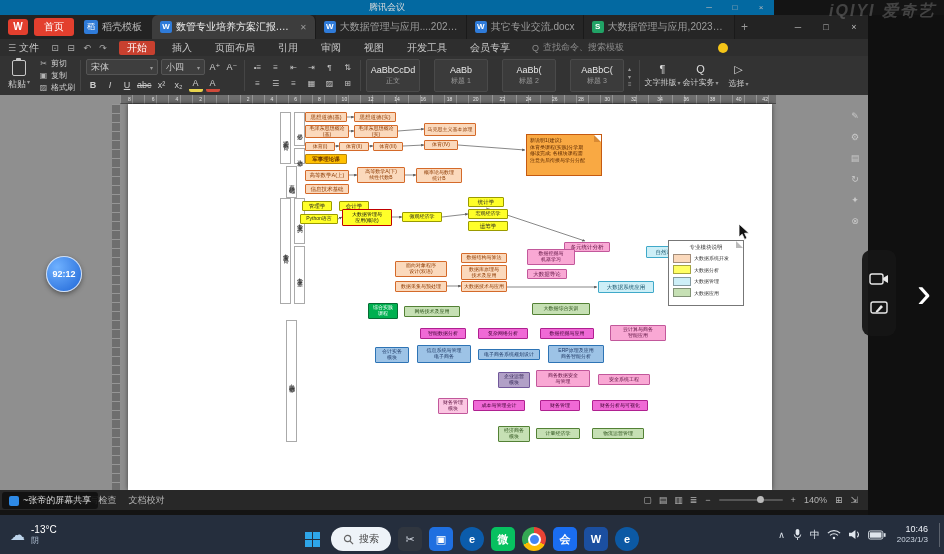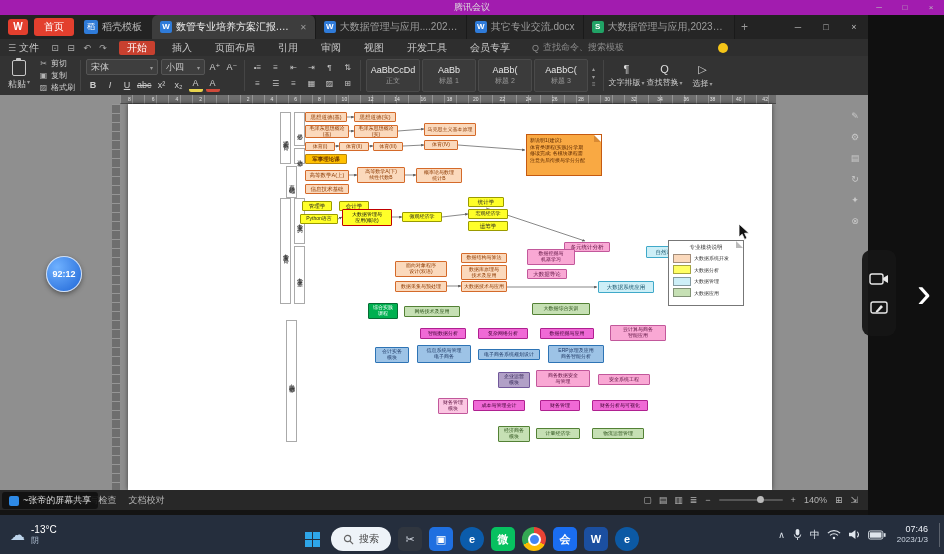--- a/index.html
+++ b/index.html
@@ -1,19 +1,19 @@
 <!DOCTYPE html>
 <html><head>
 <meta charset="utf-8">
 <style>
   html,body{margin:0;padding:0;background:#000;}
   #root{position:relative;width:944px;height:554px;background:#141414;overflow:hidden;
         font-family:"Liberation Sans","DejaVu Sans",sans-serif;cursor:default;}
   
-  .titlebar{position:absolute;left:0;top:0;width:944px;height:15px;background:#a21caf;z-index:55;}
+  .titlebar{position:absolute;left:0;top:0;width:774px;height:15px;background:#0369a1;z-index:55;}
   .ttitle{position:absolute;left:0;right:0;top:0;line-height:15px;text-align:center;font-size:9px;color:#ddd;}
   #meet-controls{position:absolute;right:0;top:0;height:15px;display:flex;}
   .wcb{width:26px;text-align:center;color:#bbb;font-size:8px;line-height:15px;}
   .wm{position:absolute;right:8px;top:1px;font-size:16px;font-weight:bold;font-style:italic;
       color:rgba(255,255,255,.20);letter-spacing:2px;z-index:60;pointer-events:none;}
   .desktop-strip{position:absolute;left:868px;top:15px;width:76px;height:500px;background:#101010;}
   
   .tabrow{position:absolute;left:0;top:15px;width:868px;height:24px;background:#232323;display:flex;align-items:center;z-index:10;}
   .wpslogo{width:20px;height:16px;margin:0 6px 0 8px;background:#e33f2e;border-radius:3px;color:#fff;
            font-size:10px;font-weight:bold;text-align:center;line-height:16px;flex:none;}
@@ -61,21 +61,21 @@
   .row{display:flex;align-items:center;gap:3px;}
   .combo{background:#3e3e3e;border:1px solid #555;border-radius:2px;height:14px;display:flex;align-items:center;
          gap:4px;padding:0 4px;font-size:9px;}
   .fontname{width:62px;justify-content:space-between;}
   .fontsize{width:34px;justify-content:space-between;}
   .tbtn{min-width:14px;height:14px;line-height:14px;text-align:center;font-size:9px;border-radius:2px;}
   .tbtn.hl{border-bottom:3px solid #e8d44d;line-height:11px;height:11px;}
   .tbtn.fc{border-bottom:3px solid #d04a3a;line-height:11px;height:11px;}
   .pic{width:15px;height:13px;line-height:13px;text-align:center;font-size:8px;color:#c5c5c5;}
   .styles-g{display:flex;align-items:center;gap:2px;flex:none;}
-  #style-cells{display:flex;gap:2px;}
+  #style-cells{display:flex;gap:14px;}
   .scell{width:52px;height:31px;background:#3b3b3b;border:1px solid #4a4a4a;border-radius:2px;display:flex;
          flex-direction:column;align-items:center;justify-content:center;gap:1px;}
   .ssample{font-size:9px;color:#e8e8e8;}
   .sname{font-size:7px;color:#9a9a9a;}
   .style-arrows{display:flex;flex-direction:column;font-size:6px;color:#999;gap:1px;padding:0 2px;}
   #right-btns{display:flex;gap:2px;flex:none;}
   .rbtn{width:36px;display:flex;flex-direction:column;align-items:center;justify-content:center;gap:2px;font-size:8px;}
   .rbi{font-size:11px;color:#ddd;}
   .rbl{display:flex;gap:1px;align-items:center;}
   
@@ -175,20 +175,21 @@
 <div id="root">
 
   <div class="titlebar">
     <div class="ttitle">腾讯会议</div>
     <div id="meet-controls">
         <div class="wcb">─</div>
         <div class="wcb">□</div>
         <div class="wcb">×</div>
       </div>
   </div>
+  <div class="wm">iQIYI 爱奇艺</div>
   <div class="desktop-strip"></div>
 
   <div class="tabrow">
     <div class="wpslogo">W</div>
     <div class="hometab">首页</div>
     <div class="docer">
       <span class="docericon">稻</span>
       <span>稻壳模板</span>
     </div>
     <div id="doc-tabs">
@@ -347,21 +348,21 @@
         <div class="rbtn">
           <div class="rbi">¶</div>
           <div class="rbl">
             <div>文字排版</div>
             <div class="dd">▾</div>
           </div>
         </div>
         <div class="rbtn">
           <div class="rbi">Q</div>
           <div class="rbl">
-            <div>查找替换</div>
+            <div>会计实务</div>
             <div class="dd">▾</div>
           </div>
         </div>
         <div class="rbtn">
           <div class="rbi">▷</div>
           <div class="rbl">
             <div>选择</div>
             <div class="dd">▾</div>
           </div>
         </div>
@@ -637,20 +638,20 @@
       <svg width="13" height="11" viewBox="0 0 14 12">
         <path d="M1 4h3l4-3v10l-4-3H1z" fill="#dfe5ec"></path>
         <path d="M10 3a4.5 4.5 0 0 1 0 6" stroke="#dfe5ec" fill="none" stroke-width="1.2"></path>
       </svg>
       <svg width="18" height="10" viewBox="0 0 20 11">
         <rect x="0.5" y="1" width="16" height="9" rx="2" fill="none" stroke="#dfe5ec"></rect>
         <rect x="2" y="2.5" width="13" height="6" fill="#dfe5ec"></rect>
         <rect x="17.5" y="3.5" width="2" height="4" fill="#dfe5ec"></rect>
       </svg>
       <div class="clock">
-        <div>07:46</div>
+        <div>10:46</div>
         <div class="cdate">2023/1/3</div>
       </div>
       <span class="edgeline"></span>
     </div>
   </div>
 
 </div>
 
 </body></html>

